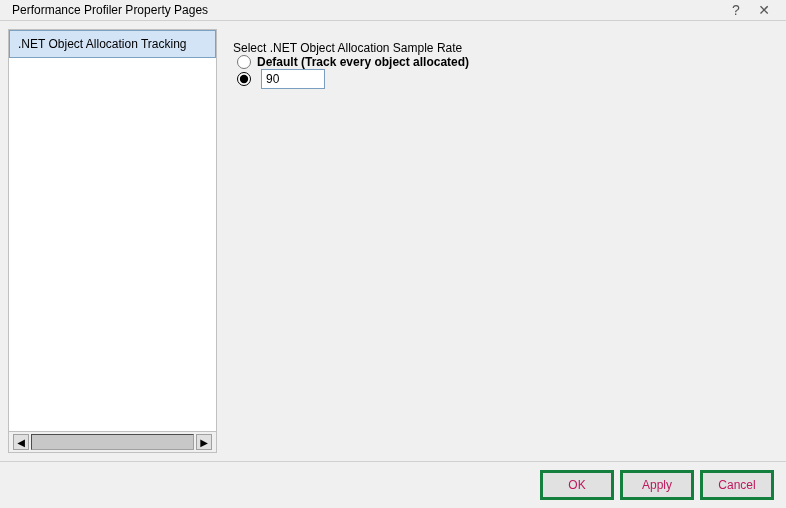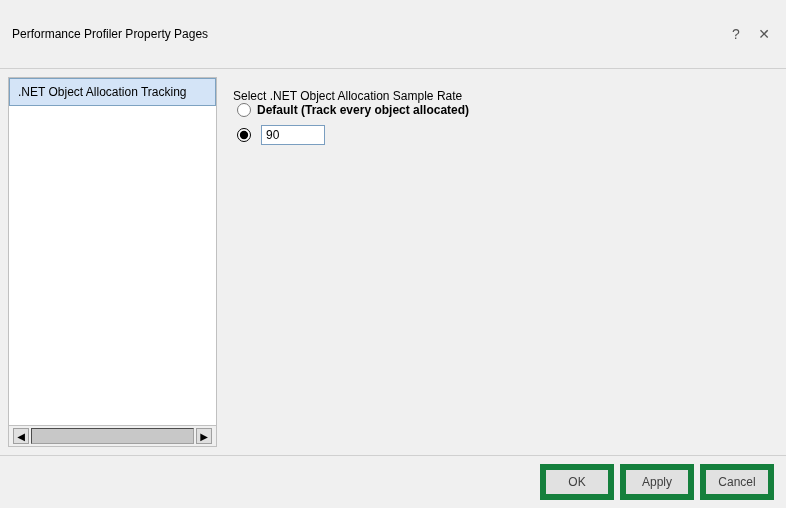--- a/index.html
+++ b/index.html
@@ -14,21 +14,21 @@
       width: 786px;
       height: 508px;
       background: #f0f0f0;
       display: flex;
       flex-direction: column;
       overflow: hidden;
     }
 
     .title-bar {
       background: #f0f0f0;
-      padding: 24px 12px;
+      padding: 0 12px;
       display: flex;
       align-items: center;
       justify-content: space-between;
       border-bottom: 1px solid #d0d0d0;
       flex-shrink: 0;
     }
 
     .title-bar-title {
       font-size: 12px;
       color: #000;
@@ -119,21 +119,20 @@
     }
 
     .section-title {
       font-size: 12px;
       color: #000;
     }
 
     .radio-group {
       display: flex;
       flex-direction: column;
-      gap: 8px;
       padding-left: 4px;
     }
 
     .radio-item {
       display: flex;
       align-items: center;
       gap: 6px;
     }
 
     .radio-input {
@@ -170,23 +169,23 @@
       border-top: 1px solid #d0d0d0;
       background: #f0f0f0;
       flex-shrink: 0;
     }
 
     .dialog-btn {
       min-width: 74px;
       padding: 5px 12px;
       font-size: 12px;
       background: #e1e1e1;
-      border: 6px solid #15803d;
-      cursor: pointer;
-      color: #404040;
+      border: 3px solid #15803d;
+      cursor: pointer;
+      color: #be185d;
     }
 
     .content-area {
       flex: 1;
     }
   </style>
 </head>
 <body>
 
 <div class="title-bar">

